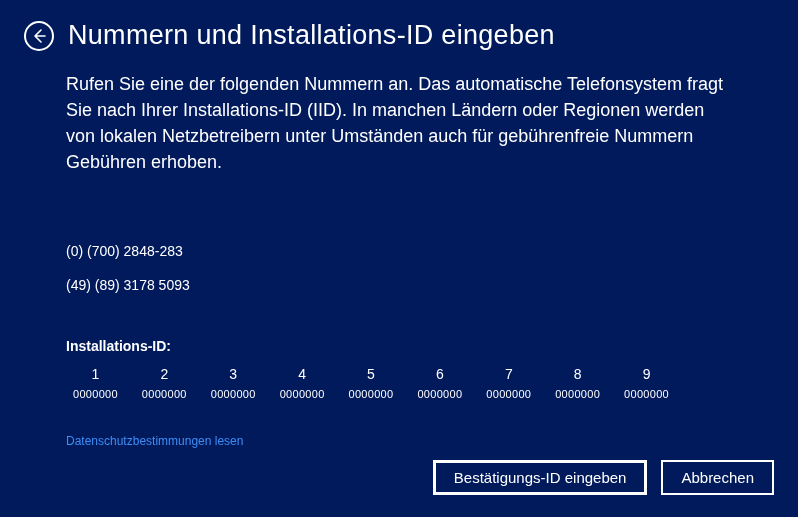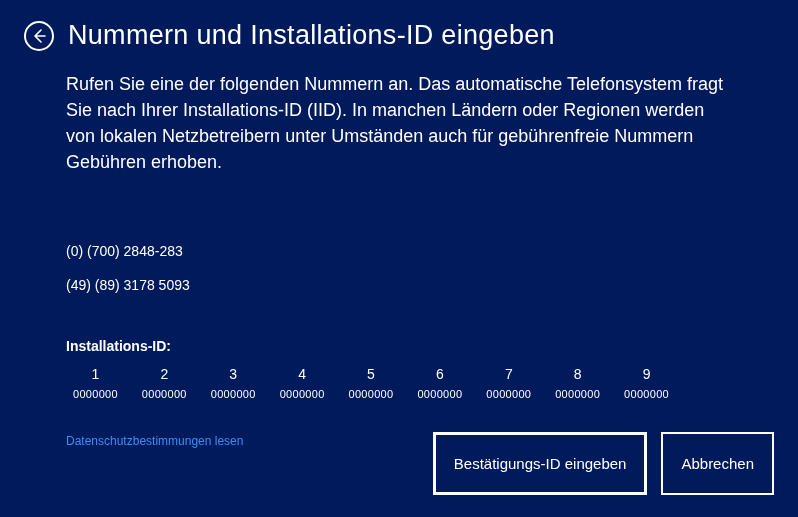--- a/index.html
+++ b/index.html
@@ -73,21 +73,21 @@
     background: transparent;
     color: #ffffff;
     font-family: inherit;
     font-size: 15px;
     padding: 7px 18px;
     cursor: pointer;
     min-width: 100px;
   }
   .btn.primary {
     border-width: 3px;
-    padding: 20px 18px;
+    padding: 6px 18px;
   }
 </style>
 </head>
 <body>
 
 <div class="header">
   <div class="back-btn">
     <svg width="16" height="16" viewBox="0 0 16 16">
       <path d="M10 2 L4 8 L10 14 M4 8 L14 8" stroke="#ffffff" stroke-width="1.6" fill="none" stroke-linecap="round" stroke-linejoin="round"></path>
     </svg>

